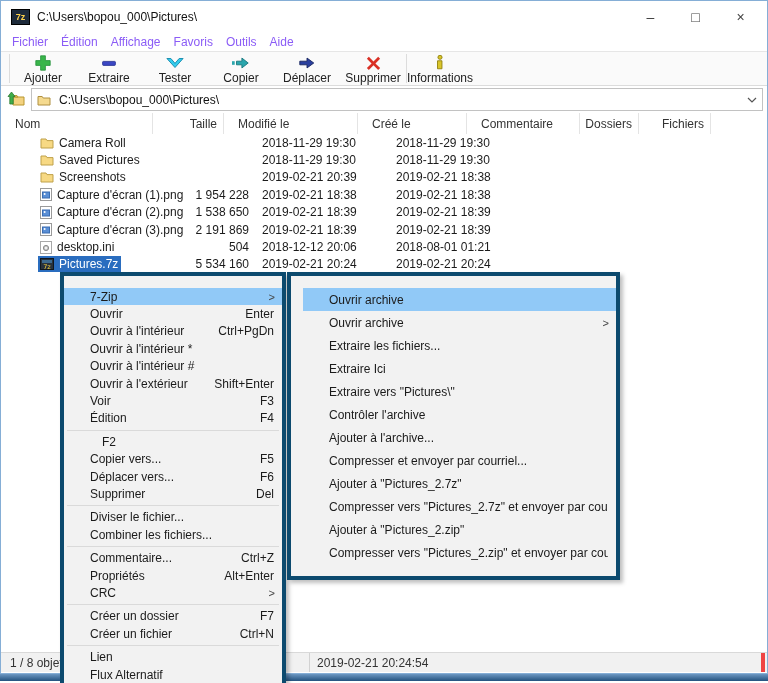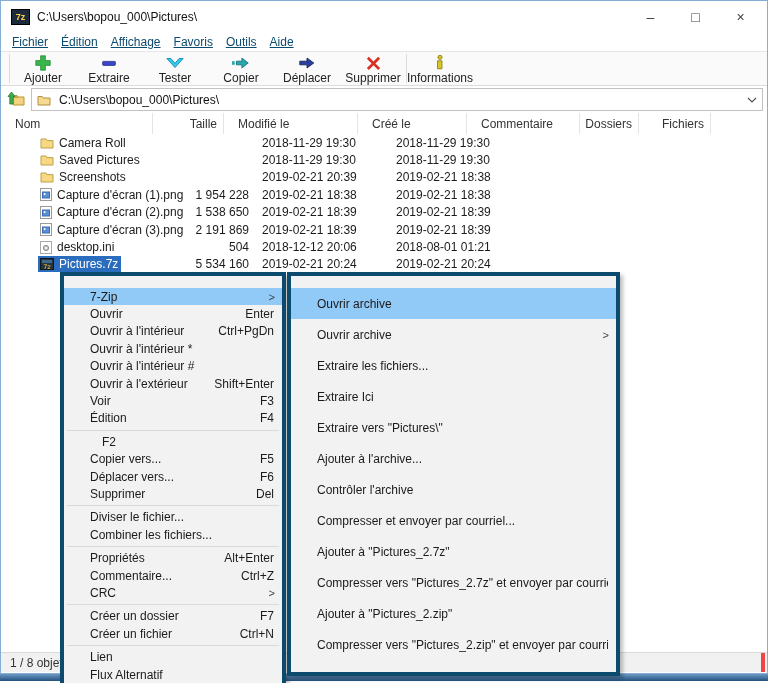--- a/index.html
+++ b/index.html
@@ -10,21 +10,21 @@
   
   .titlebar{position:absolute;left:0;top:0;width:100%;height:32px;background:#fff;display:flex;align-items:center;}
   .app-icon{width:17px;height:14px;background:#1d2a3a;color:#ffd24a;font-size:9px;font-weight:bold;
             display:flex;align-items:center;justify-content:center;margin-left:10px;border:1px solid #000;}
   .title-text{margin-left:7px;font-size:12px;color:#111;}
   .win-controls{position:absolute;right:4px;top:0;height:32px;display:flex;}
   .wc{width:45px;height:32px;display:flex;align-items:center;justify-content:center;
       font-size:14px;color:#444;background:transparent;border:none;}
   
   .menubar{position:absolute;left:0;top:32px;width:100%;height:18px;display:flex;align-items:center;padding-left:11px;gap:0;}
-  .mb-item{padding:0 8px 0 0;margin-right:5px;color:#0c4a6e;text-decoration:underline;}
+  .mb-item{padding:0 8px 0 0;margin-right:5px;color:#8b5cf6;}
   
   .toolbar{position:absolute;left:0;top:50px;width:100%;height:35px;background:#fafafa;
            border-top:1px solid #e6e6e6;border-bottom:1px solid #dcdcdc;display:flex;align-items:stretch;padding-left:8px;box-sizing:border-box;}
   .tb-sep{width:1px;background:#dcdcdc;margin:2px 0;}
   .tb-btn{width:66px;display:flex;flex-direction:column;align-items:center;justify-content:flex-start;background:transparent;border:none;padding:3px 0 0 0;}
   .tb-ico{height:17px;display:flex;align-items:center;justify-content:center;}
   .tb-label{font-size:12px;color:#222;margin-top:0px;}
   
   .addressbar{position:absolute;left:0;top:86px;width:100%;height:25px;display:flex;align-items:center;}
   .up-btn{width:24px;height:21px;margin-left:3px;display:flex;align-items:center;justify-content:center;background:transparent;border:none;}
@@ -46,21 +46,21 @@
   .lr-name{padding-left:0;}
   .name-chip{display:inline-flex;align-items:center;height:16px;padding:0 3px 0 0;margin-left:6px;}
   .name-chip .fic{margin:0 5px 0 2px;display:flex;align-items:center;}
   .name-chip.selected{background:#2a6dbf;color:#fff;}
   
   .menu{position:absolute;background:#f2f2f2;border:4px solid #0c4a6e;box-shadow:3px 3px 4px rgba(0,0,0,.25);
         padding:12px 0;box-sizing:border-box;z-index:50;}
   .context-menu{left:60px;top:272px;width:226px;}
   .submenu{left:287px;top:272px;width:333px;z-index:60;}
   .m-item{height:17.4px;display:flex;align-items:center;padding:0 8px 0 26px;position:relative;}
-  .submenu .m-item{height:31px;}
+  .submenu .m-item{height:23px;margin-left:12px;}
   .m-item.hl{background:#91c9f7;}
   .m-label{flex:1;white-space:nowrap;overflow:hidden;}
   .m-shortcut{margin-left:12px;color:#1b1b1b;}
   .m-arrow{position:absolute;right:7px;color:#444;font-size:11px;}
   .m-sep{height:1px;background:#dadada;margin:2.5px 3px;}
   
   .statusbar{position:absolute;left:0;top:651px;width:100%;height:20px;background:#f1f1f1;border-top:1px solid #d9d9d9;box-sizing:border-box;z-index:10;}
   .sb-sec{position:absolute;top:0;height:100%;display:flex;align-items:center;padding-left:7px;box-sizing:border-box;
           border-right:1px solid #d2d2d2;color:#333;white-space:nowrap;overflow:hidden;}
   .sb-1{left:2px;width:283px;}
@@ -414,26 +414,26 @@
     </div>
     <div class="m-sep"></div>
     <div class="m-item">
       <span class="m-label">Diviser le fichier...</span>
     </div>
     <div class="m-item">
       <span class="m-label">Combiner les fichiers...</span>
     </div>
     <div class="m-sep"></div>
     <div class="m-item">
+      <span class="m-label">Commentaire...</span>
+      <span class="m-shortcut">Ctrl+Z</span>
+    </div>
+    <div class="m-item">
       <span class="m-label">Propriétés</span>
       <span class="m-shortcut">Alt+Enter</span>
-    </div>
-    <div class="m-item">
-      <span class="m-label">Commentaire...</span>
-      <span class="m-shortcut">Ctrl+Z</span>
     </div>
     <div class="m-item">
       <span class="m-label">CRC</span>
       <span class="m-arrow">&gt;</span>
     </div>
     <div class="m-sep"></div>
     <div class="m-item">
       <span class="m-label">Créer un dossier</span>
       <span class="m-shortcut">F7</span>
     </div>
@@ -460,26 +460,26 @@
     <div class="m-item">
       <span class="m-label">Extraire les fichiers...</span>
     </div>
     <div class="m-item">
       <span class="m-label">Extraire Ici</span>
     </div>
     <div class="m-item">
       <span class="m-label">Extraire vers "Pictures\"</span>
     </div>
     <div class="m-item">
+      <span class="m-label">Contrôler l'archive</span>
+    </div>
+    <div class="m-item">
       <span class="m-label">Ajouter à l'archive...</span>
     </div>
     <div class="m-item">
-      <span class="m-label">Contrôler l'archive</span>
-    </div>
-    <div class="m-item">
       <span class="m-label">Compresser et envoyer par courriel...</span>
     </div>
     <div class="m-item">
       <span class="m-label">Ajouter à "Pictures_2.7z"</span>
     </div>
     <div class="m-item">
       <span class="m-label">Compresser vers "Pictures_2.7z" et envoyer par courriel</span>
     </div>
     <div class="m-item">
       <span class="m-label">Ajouter à "Pictures_2.zip"</span>

